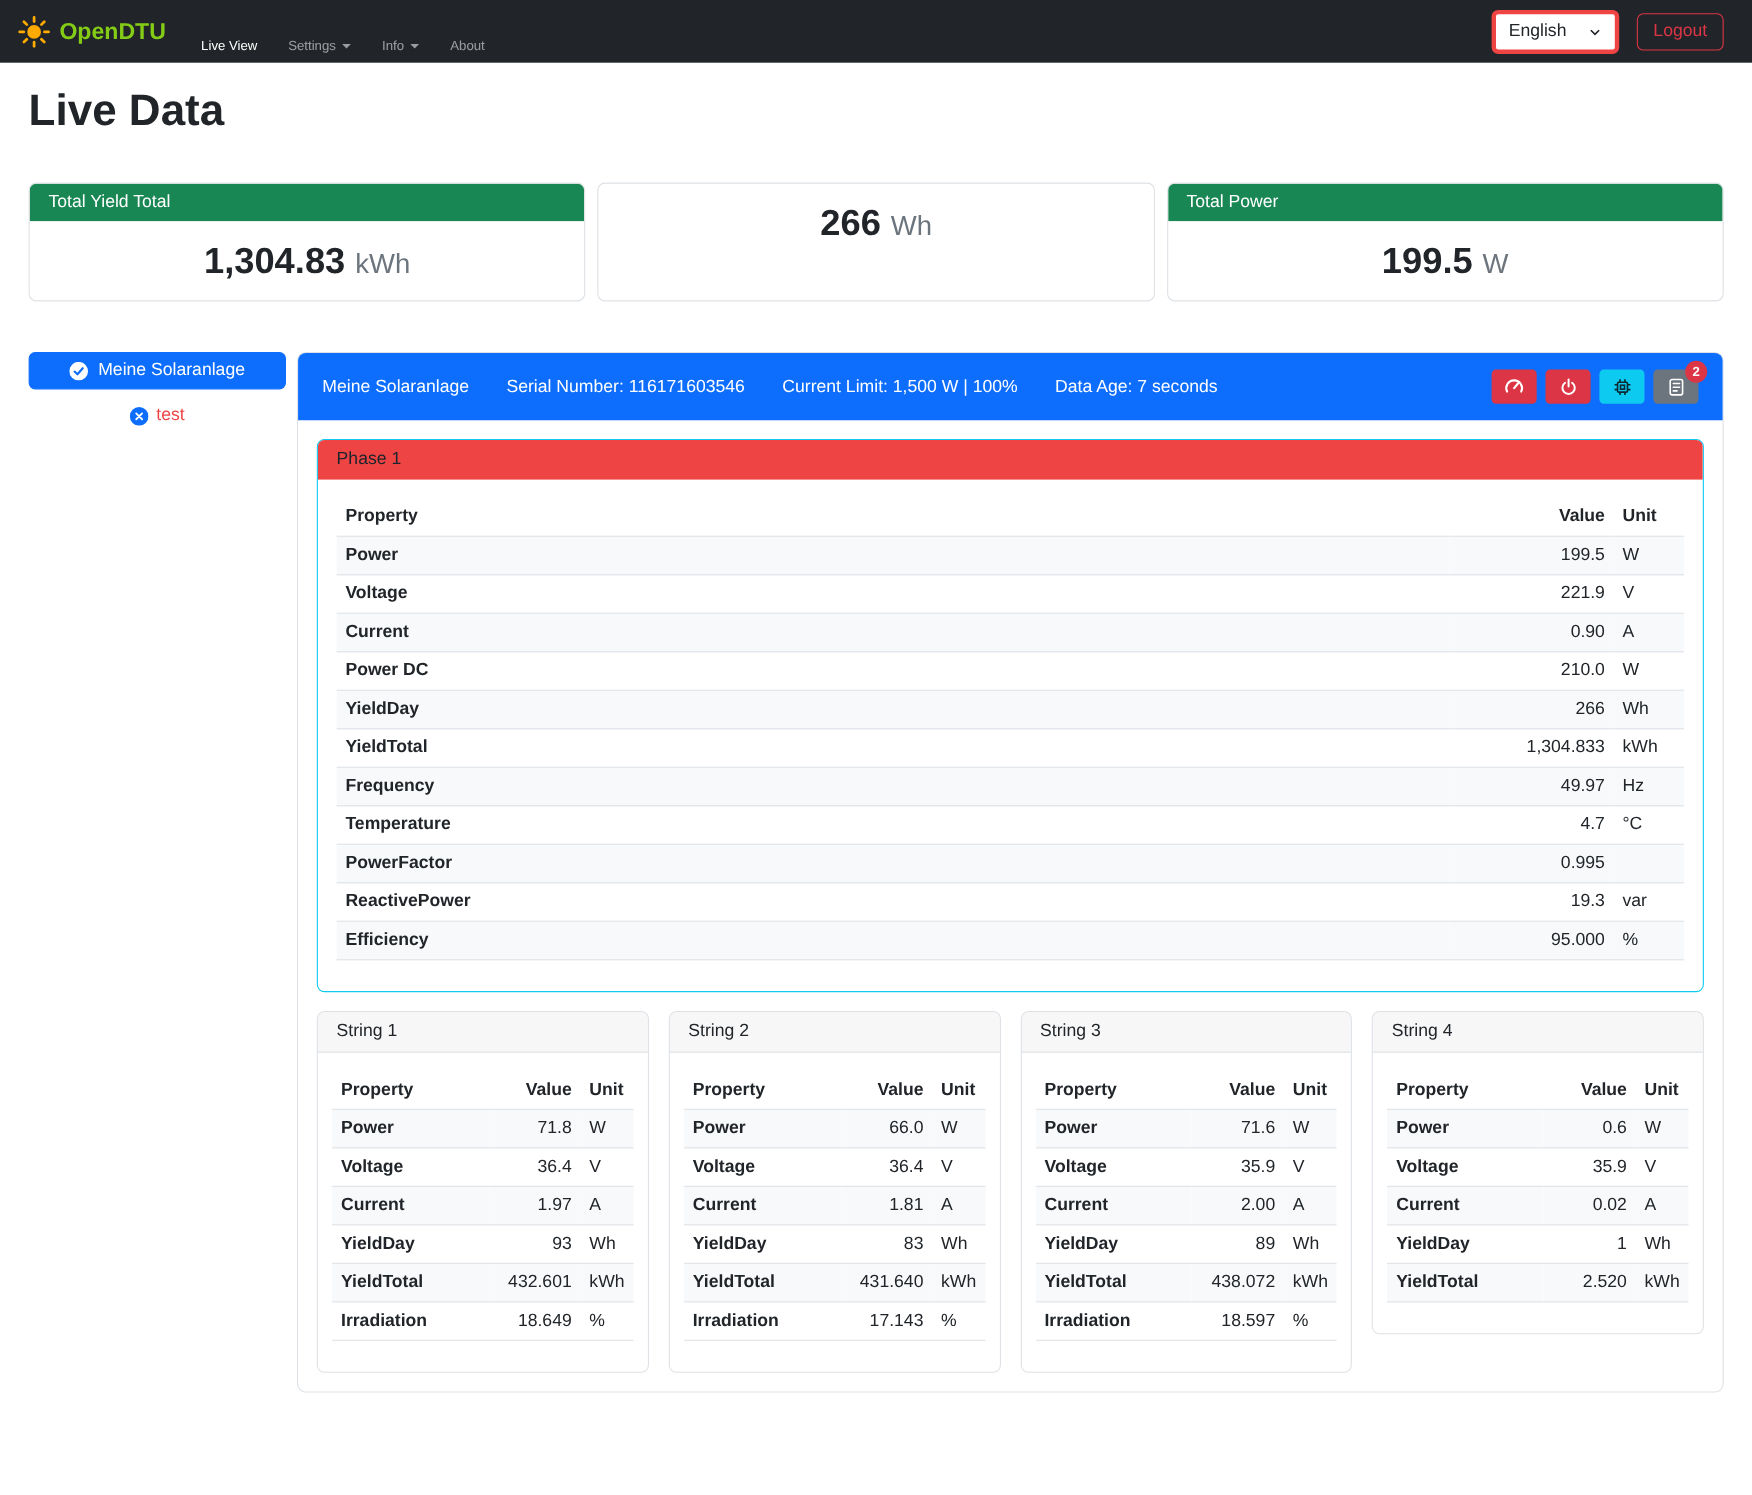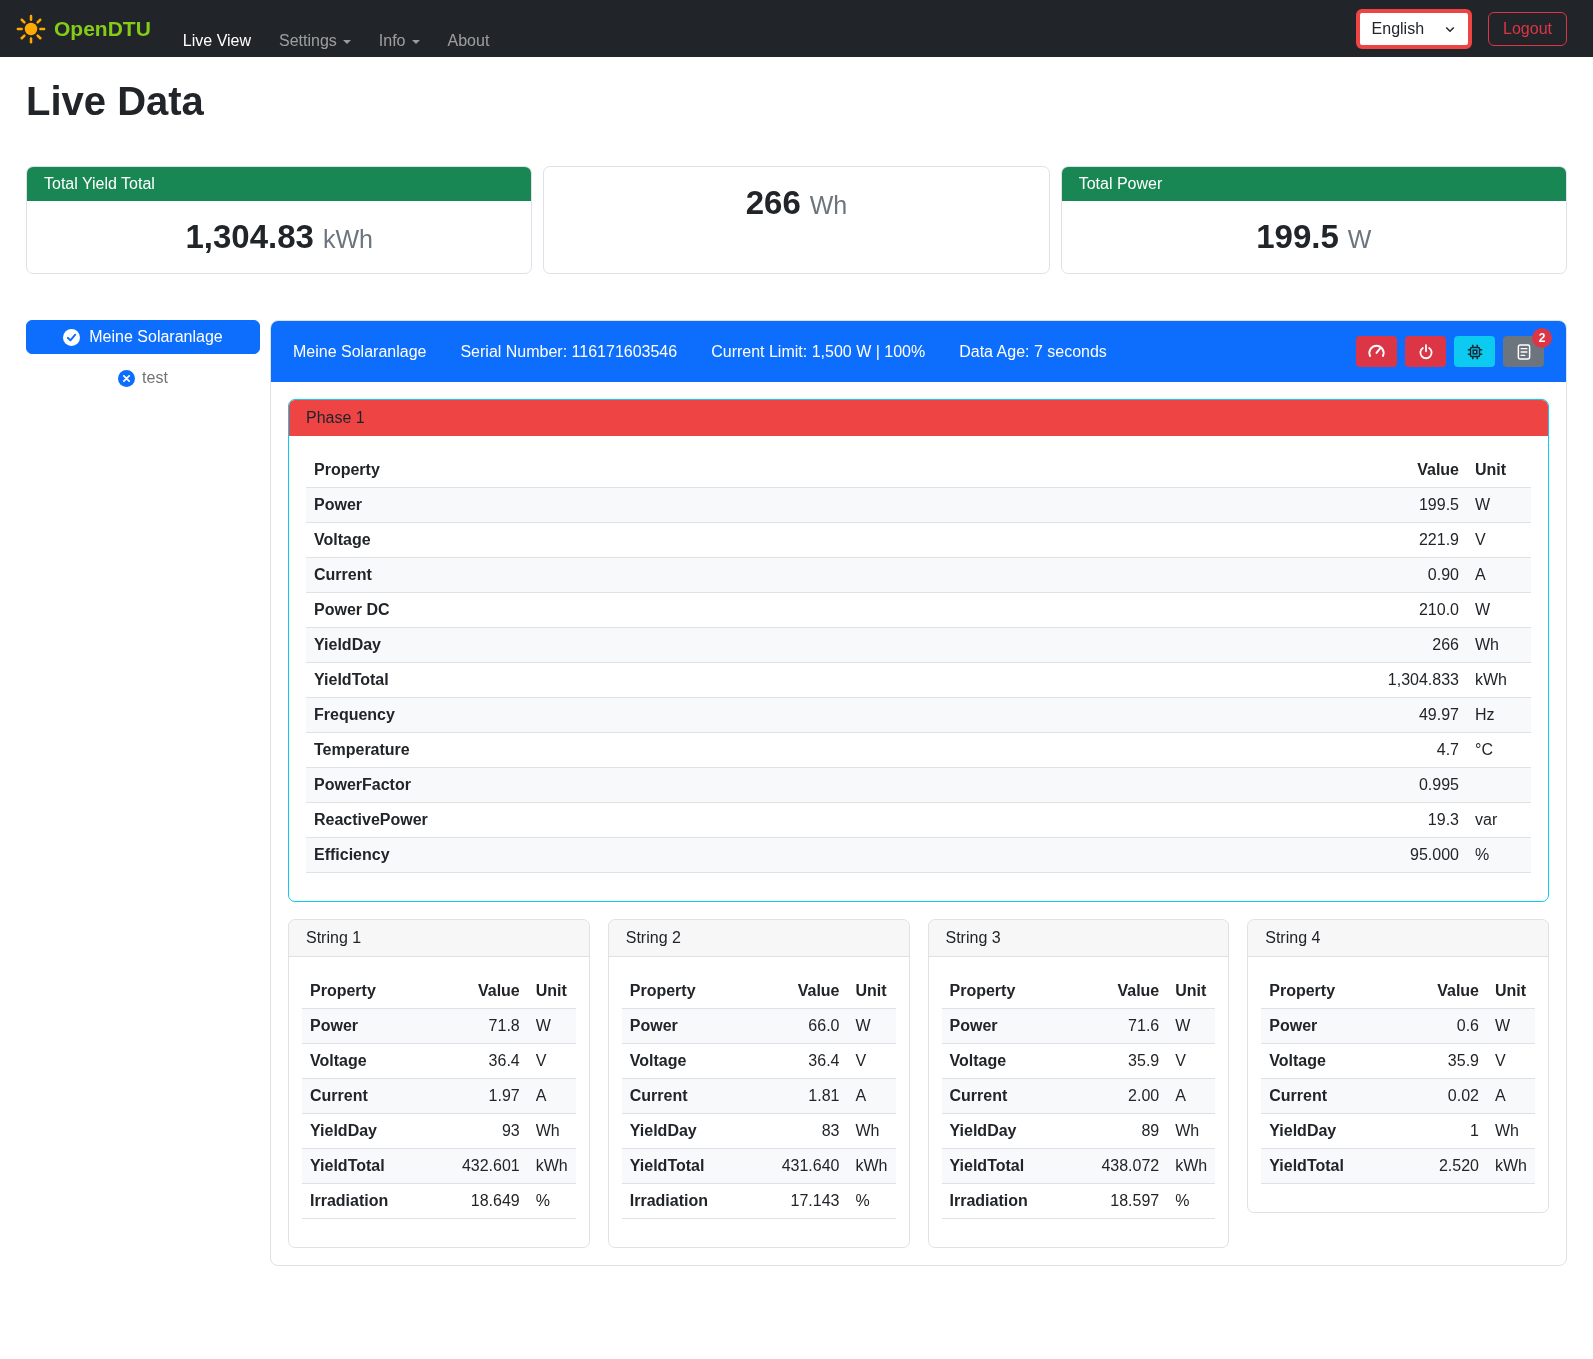--- a/index.html
+++ b/index.html
@@ -8,21 +8,21 @@
     font-family: "Liberation Sans", sans-serif;
     color: #212529;
     font-size: 16px;
     width: 1593px;
   }
 
   
   .navbar { background:#212529; height:57px; display:flex; align-items:center; padding:0 26px 0 16px; }
   .brand { display:flex; align-items:center; gap:8px; color:#84cc16; font-size:21px; font-weight:600; margin-right:18px; cursor:pointer; }
   .nav-links { display:flex; align-items:center; }
-  .nav-link { color:rgba(255,255,255,.55); text-decoration:none; padding:8px 14px; font-size:16px; display:inline-flex; align-items:center; gap:6px;margin-top:24px; }
+  .nav-link { color:rgba(255,255,255,.55); text-decoration:none; padding:8px 14px; font-size:12px; display:inline-flex; align-items:center; gap:6px;margin-top:24px; }
   .nav-link.active { color:#fff; }
   .caret { width:0; height:0; border-left:4px solid transparent; border-right:4px solid transparent; border-top:4px solid currentColor; display:inline-block; margin-top:2px; }
   .nav-right { margin-left:auto; display:flex; align-items:center; gap:16px; }
   .lang-select { background:#fff; border:4px solid #ef4444; border-radius:6px; padding:7px 12px; display:flex; align-items:center; gap:20px; color:#212529; cursor:pointer; }
   .logout-btn { background:transparent; border:1px solid #dc3545; color:#dc3545; border-radius:6px; padding:7px 14px; font-size:16px; font-family:inherit; cursor:pointer; }
 
   
   .page-title { font-size:40px; font-weight:600; margin:22px 26px 26px; }
 
   .summary-row { display:flex; gap:11px; padding:16px 26px; }
@@ -30,21 +30,21 @@
   .card-header { background:#198754; color:#fff; padding:8px 17px; font-size:16px; }
   .card-body { padding:17px; text-align:center; }
   .big-value { font-size:33px; font-weight:600; color:#212529; }
   .unit-text { font-size:25px; color:#6c757d; margin-left:9px; }
 
   .content-row { display:flex; align-items:flex-start; gap:10px; padding:0 26px 28px; margin-top:30px; }
 
   
   .sidebar { width:234px; flex:none; }
   .inverter-btn { width:100%; background:#0d6efd; border:1px solid #0d6efd; color:#fff; border-radius:6px; padding:7px 12px; font-size:16px; font-family:inherit; display:flex; align-items:center; justify-content:center; gap:9px; cursor:pointer; }
-  .test-row { display:flex; align-items:center; justify-content:center; gap:7px; margin-top:15px; color:#737373; font-size:16px; cursor:pointer; }
+  .test-row { display:flex; align-items:center; justify-content:center; gap:7px; margin-top:15px; color:#ef4444; font-size:16px; cursor:pointer; }
 
   
   .inverter-card { flex:1; border:1px solid #dee2e6; border-radius:8px; background:#fff; }
   .inverter-header { background:#0d6efd; color:#fff; border-radius:7px 7px 0 0; padding:15px 22px; display:flex; align-items:center; gap:34px; font-size:16px; }
   .header-actions { margin-left:auto; display:flex; gap:8px; }
   .icon-btn { width:41px; height:31px; border:none; border-radius:4px; display:flex; align-items:center; justify-content:center; cursor:pointer; position:relative; font-family:inherit; }
   .btn-red  { background:#dc3545; color:#fff; }
   .btn-teal { background:#0dcaf0; color:#0a2a33; }
   .btn-gray { background:#6c757d; color:#fff; }
   .badge { position:absolute; top:-8px; right:-8px; width:20px; height:20px; border-radius:50%; background:#dc3545; color:#fff; font-size:12px; display:flex; align-items:center; justify-content:center; font-weight:600; }

